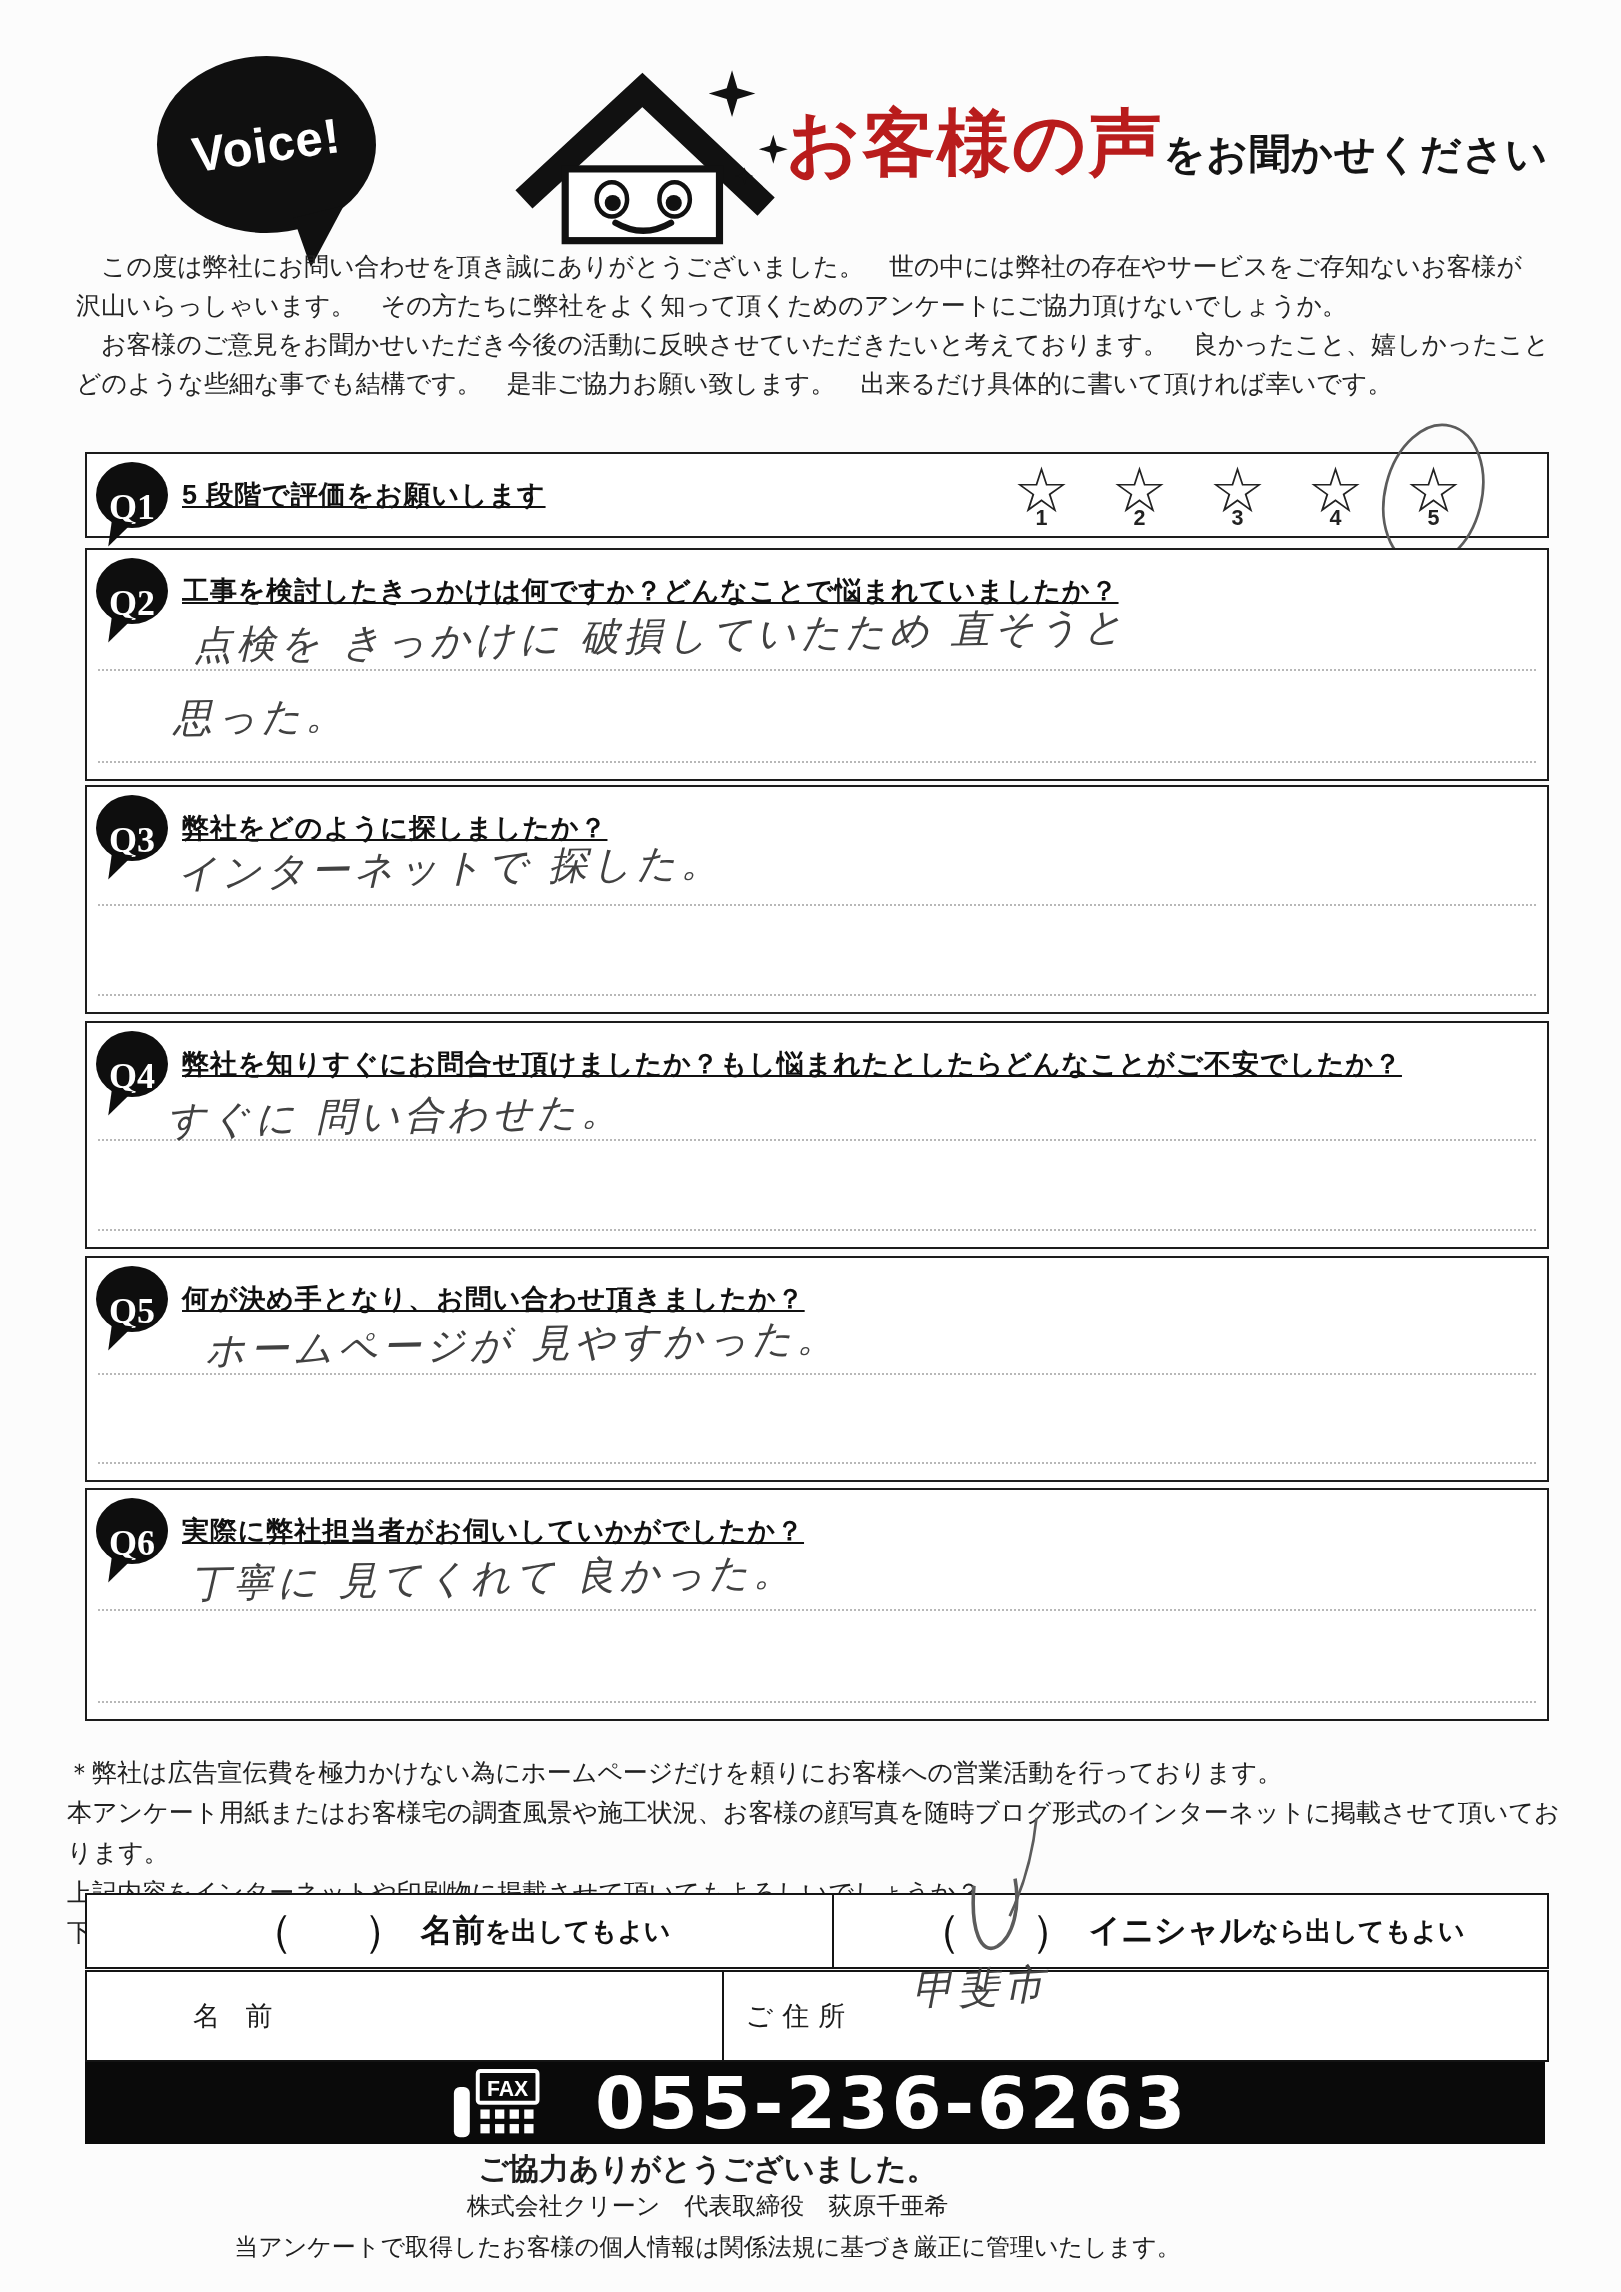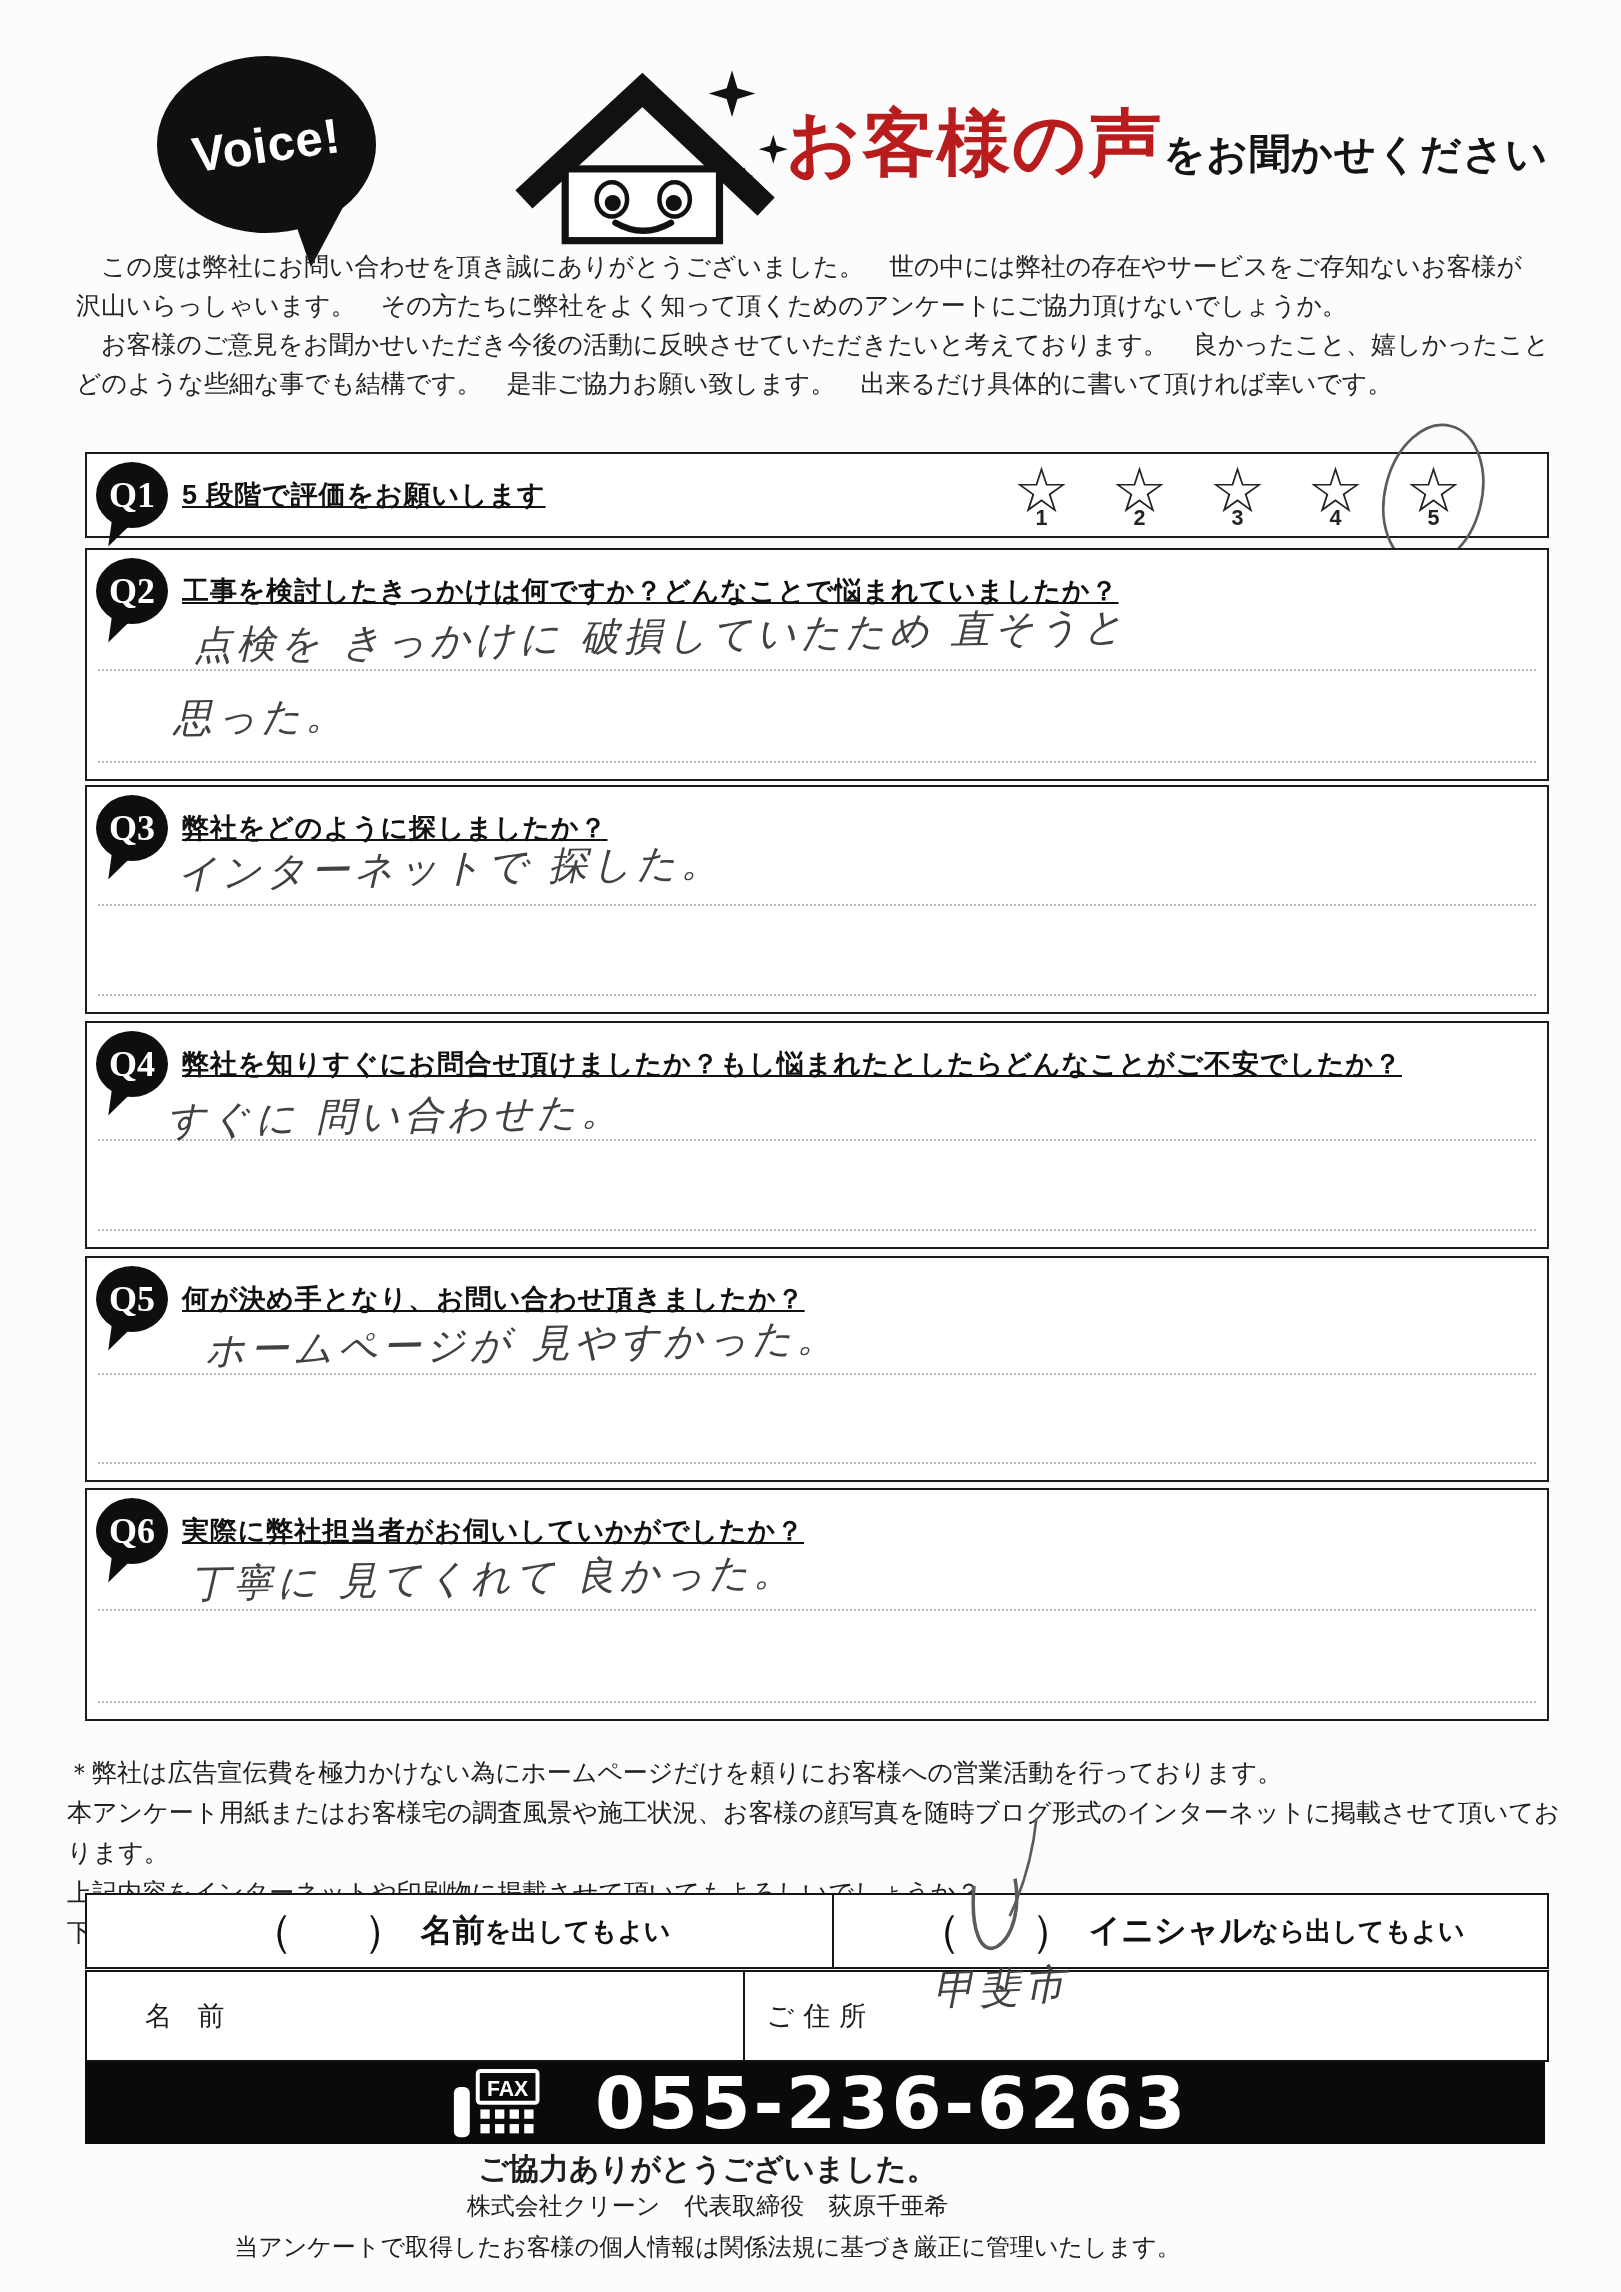--- a/index.html
+++ b/index.html
@@ -32,21 +32,21 @@
   
   .qbox{position:absolute;left:85px;width:1460px;border:2.7px solid #1c1c1c;background:#fff;}
   .qbox-1{top:452px;height:82px;}
   .qbox-2{top:548px;height:229px;}
   .qbox-3{top:785px;height:225px;}
   .qbox-4{top:1021px;height:224px;}
   .qbox-5{top:1256px;height:222px;}
   .qbox-6{top:1488px;height:229px;}
   .qbubble{
     position:absolute;left:9px;top:8px;width:72px;height:66px;background:#0e0e0e;
-    border-radius:50%;color:#fff;display:flex;align-items:center;justify-content:center;
+    border-radius:50%;color:#fff;display:flex;align-items:flex-end;justify-content:center;
     font-size:36px;font-weight:bold;font-family:"Liberation Serif","DejaVu Serif",serif;
     z-index:2;
   }
   .qbubble::after{
     content:"";position:absolute;left:14.3px;bottom:-19.7px;width:0;height:0;
     border-top:27px solid #0e0e0e;border-right:21.5px solid transparent;
     transform:rotate(8deg);
   }
   .qtext{
     position:absolute;left:95px;top:0;height:81px;display:flex;align-items:center;
@@ -85,21 +85,21 @@
   .consent-cell-initial{flex:1;}
   .paren{font-size:45px;font-weight:normal;}
   .paren-gap{display:inline-block;width:70px;}
   .consent-strong{font-size:32px;margin-left:12.5px;}
   .consent-rest{font-size:26px;}
   .form-row{
     position:absolute;left:85px;top:1970px;width:1460px;height:88px;
     border:2.7px solid #141414;background:#fff;display:flex;
   }
   .form-cell{display:flex;align-items:center;}
-  .form-cell-name{width:658px;border-right:2.7px solid #141414;padding-left:58px;box-sizing:border-box;}
+  .form-cell-name{width:605px;border-right:2.7px solid #141414;padding-left:74px;box-sizing:border-box;margin-left:32px;}
   .form-cell-addr{flex:1;padding-left:21.5px;position:relative;}
   .field-label{font-size:27px;color:#1c1c1c;letter-spacing:9px;}
   .addr-value{left:188px;top:-12.5px;font-size:41px;transform:rotate(-3deg);}
   
   .fax-banner{
     position:absolute;left:85px;top:2062px;width:1460px;height:82px;background:#0a0a0a;
     display:flex;align-items:center;padding-left:349px;box-sizing:border-box;gap:27px;
   }
   .fax-number{color:#fff;font-size:72px;font-weight:bold;letter-spacing:2.7px;font-family:"DejaVu Sans",sans-serif;}
   

